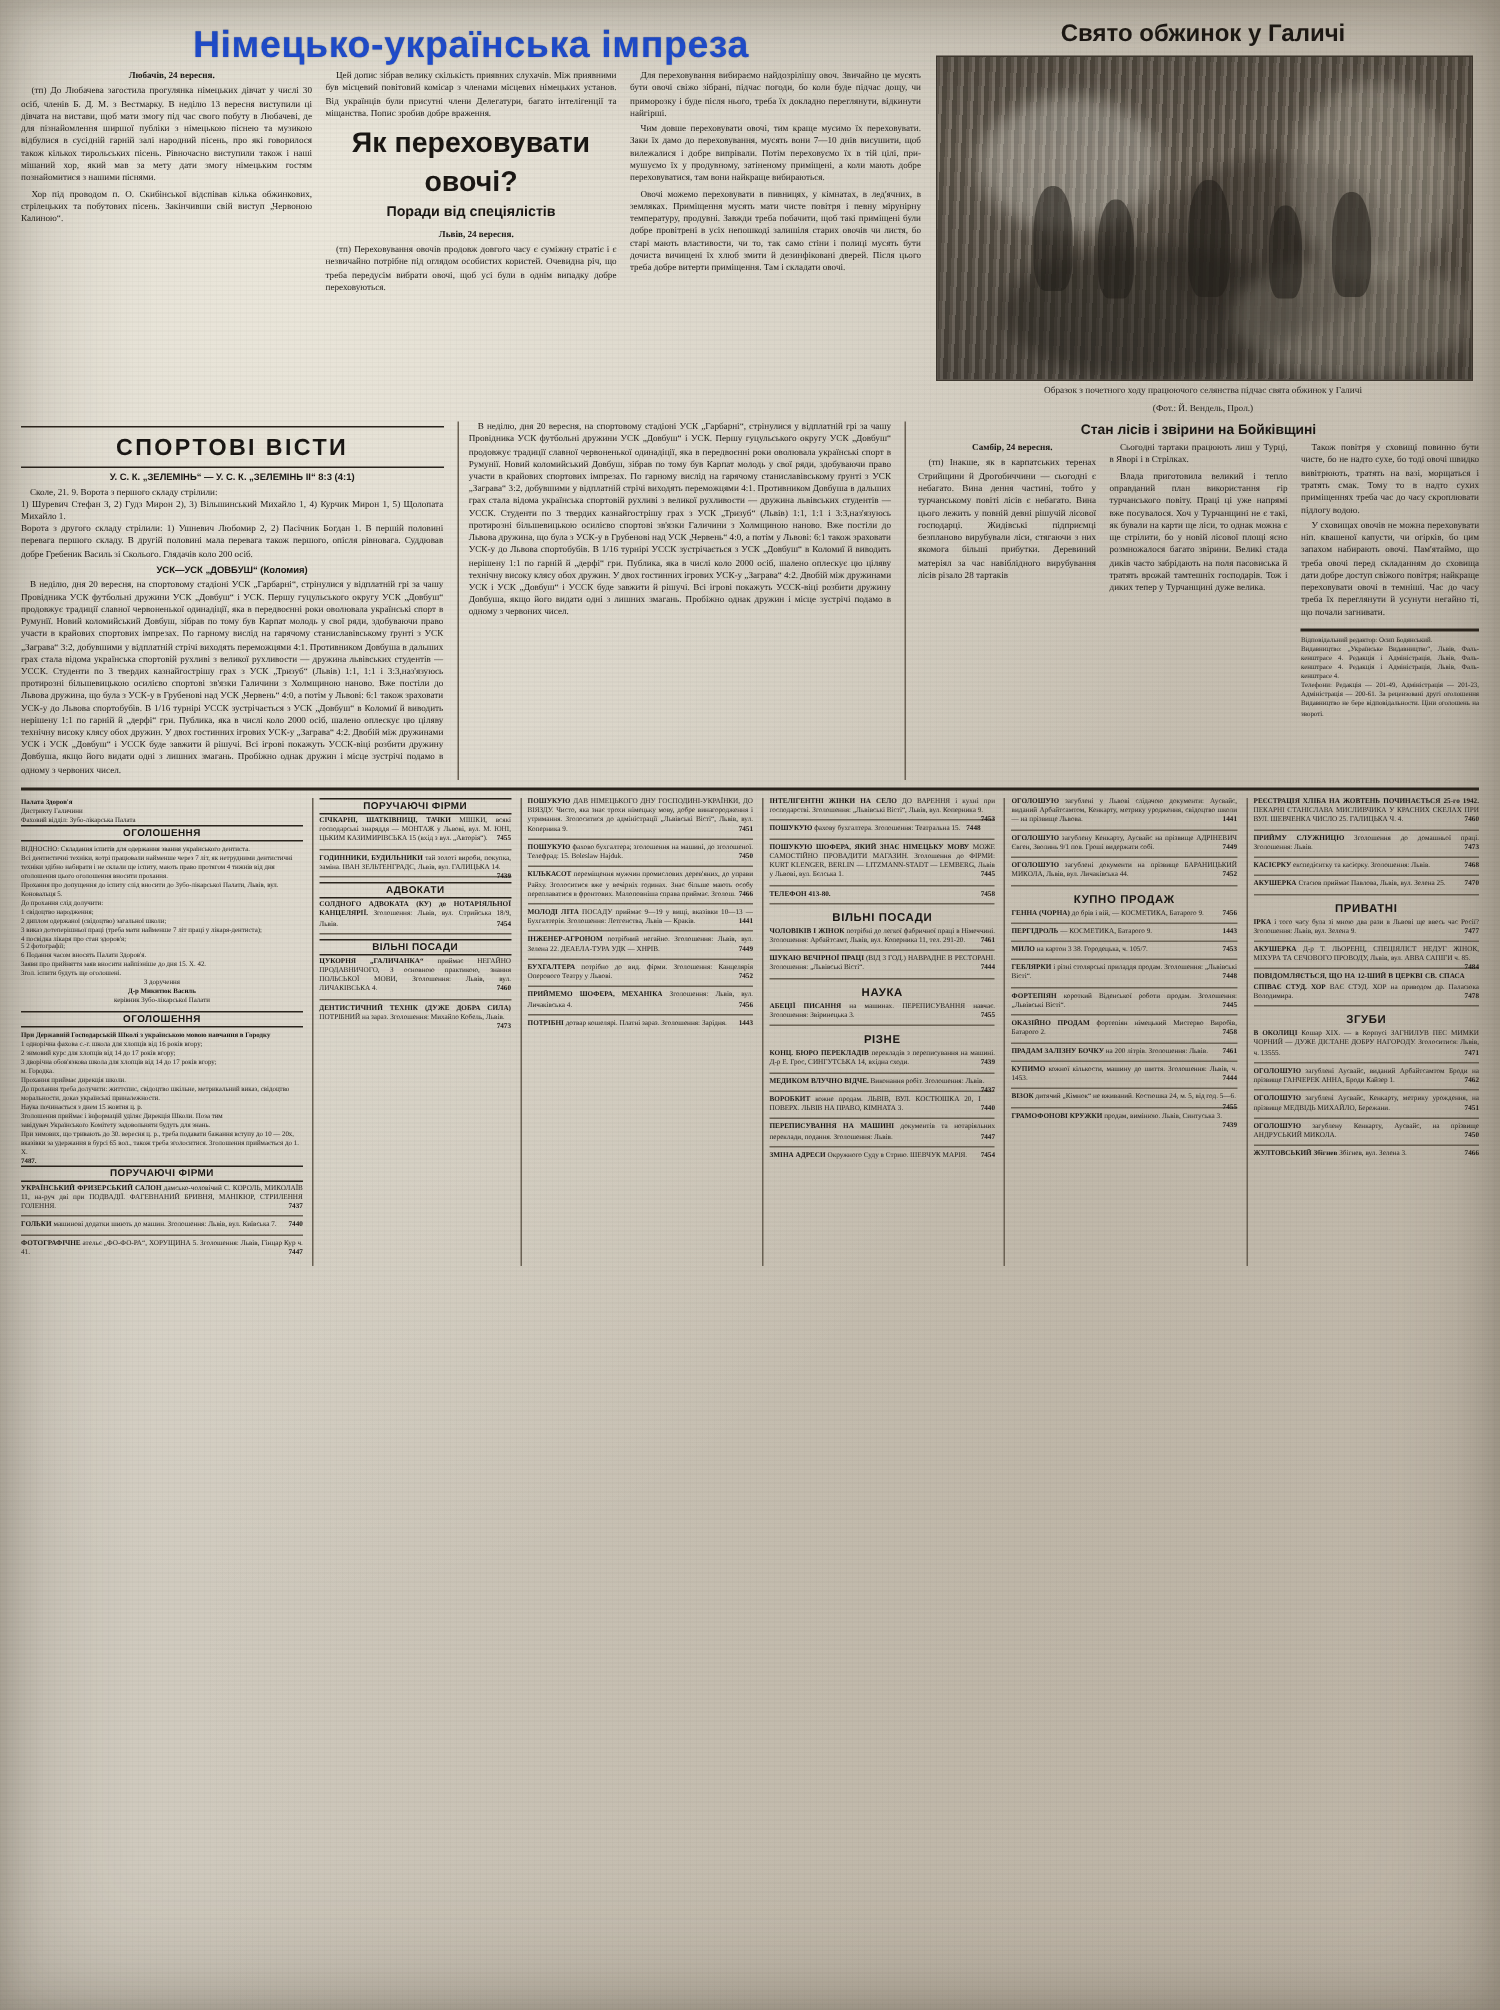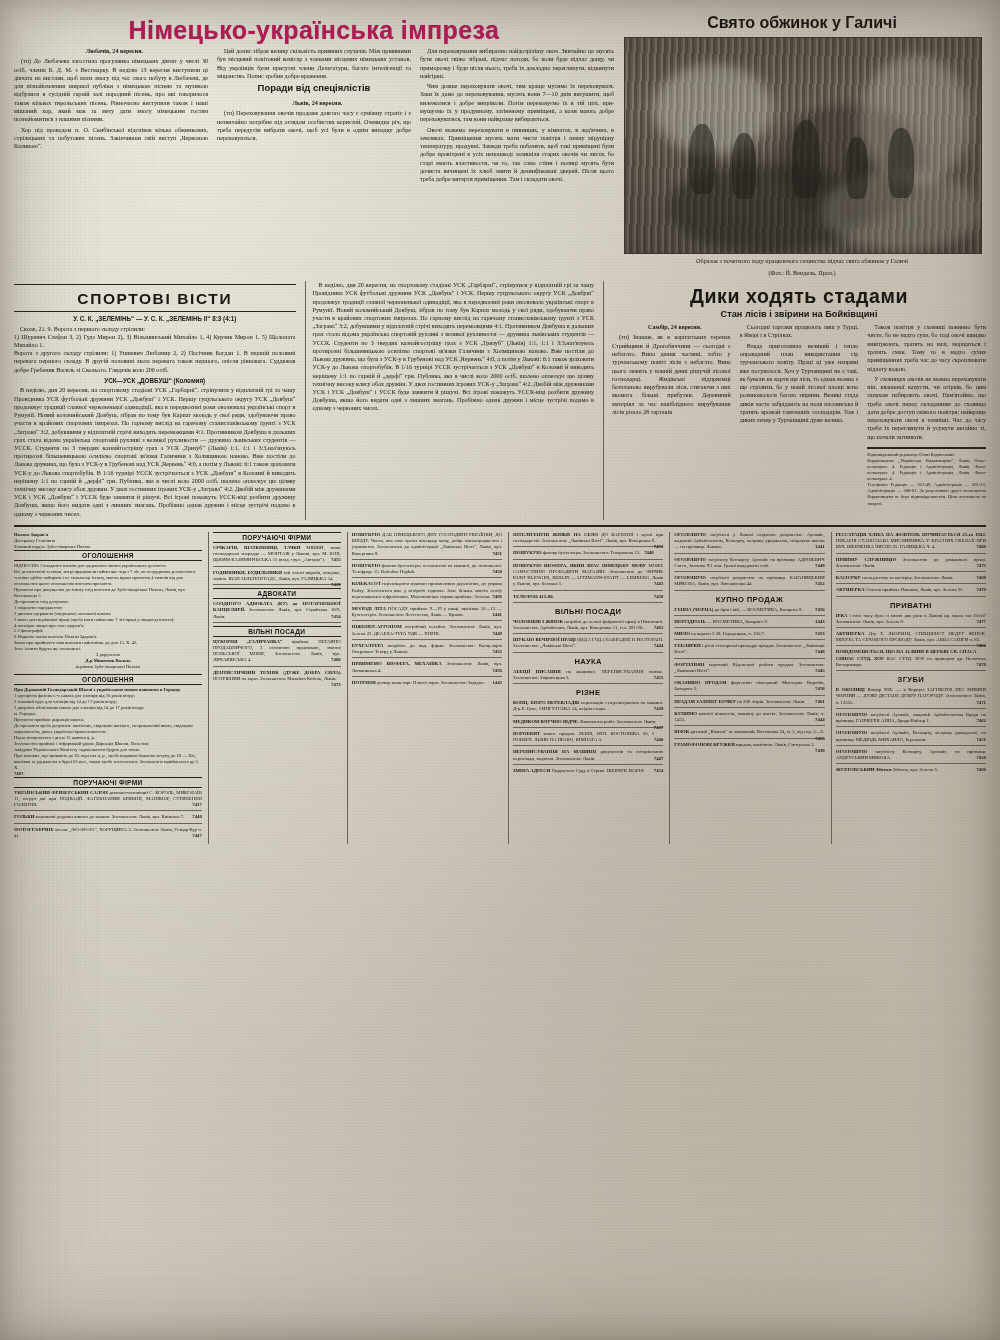--- a/index.html
+++ b/index.html
@@ -44,21 +44,21 @@
   .top{ display:flex; gap:10px; }
   .top-left{ width:600px; }
   .top-right{ width:356px; }
 
   .masthead{
     font-family:"Liberation Sans", sans-serif;
     font-weight:bold;
     font-size:25px;
     letter-spacing:.4px;
     text-align:center;
-    color:#be185d;
+    color:#1d4ed8;
     margin:6px 0 2px;
     text-shadow:0 0 1px rgba(0,0,0,.35);
   }
   .subhead{
     font-family:"Liberation Sans", sans-serif;
     font-weight:bold;
     font-size:9.6px;
     text-align:center;
     margin-bottom:5px;
   }
@@ -170,20 +170,21 @@
 
       <div class="cols3">
         <div class="col-body">
           <p class="ctr hl">Любачів, 24 вересня.</p>
           <p>(тп) До Любачева загостила про­гулянка німецьких дівчат у числі 30 осіб, членів Б. Д. М. з Вест­марку. В неділю 13 вересня висту­пили ці дівчата на вистави, щоб мати змогу під час свого побуту в Любачеві, де для пізнайомлення ширшої публіки з німецькою піс­нею та музикою відбулися в су­сідній гарній залі народний пісень, про які говорилося також кількох тирольських пісень. Рівночасно виступили також і наші мішаний хор, який мав за мету дати змогу німецьким гостям познайомитися з нашими піснями.</p>
           <p>Хор під проводом п. О. Скибін­ської відспівав кілька обжинкових, стрілецьких та побутових пісень. За­кінчивши свій виступ „Червоною Калиною“.</p>
         </div>
         <div class="col-body">
           <p>Цей допис зібрав велику скіль­кість приявних слухачів. Між приявними був місцевий повітовий комісар з членами місцевих німе­цьких установ. Від українців були присутні члени Делегатури, багато інтелігенції та міщанства. Попис зробив добре враження.</p>
 
+          <div class="art-title">Як переховувати овочі?</div>
           <div class="art-sub">Поради від спеціялістів</div>
 
           <p class="ctr hl">Львів, 24 вересня.</p>
           <p>(тп) Переховування овочів про­довж довгого часу є суміжну стра­тіє і є незвичайно потрібне під оглядом особистих користей. Очевидна річ, що треба передусім вибрати овочі, щоб усі були в однім випад­ку добре переховуються.</p>
         </div>
         <div class="col-body">
           <p>Для переховування вибираємо найдозрілішу овоч. Звичайно це мусять бути овочі свіжо зібра­ні, підчас погоди, бо коли буде підчас дощу, чи приморозку і бу­де після нього, треба їх докладно переглянути, відкинути найгірші.</p>
           <p>Чим довше переховувати овочі, тим краще мусимо їх переховувати. Заки їх дамо до переховування, мусять вони 7—10 днів висушити, щоб вилежалися і добре випрівали. Потім переховуємо їх в тій цілі, при­мушуємо їх у продувному, затіненому приміщені, а коли мають добре переховуватися, там вони найкраще вибираються.</p>
           <p>Овочі можемо переховувати в пивницях, у кімнатах, в лед'ячних, в земляках. Приміщення мусять мати чисте повітря і певну міру­нірну температуру, продувні. Завжди треба побачити, щоб такі приміщені були добре провітрені в усіх непошкоді залишіля старих овочів чи листя, бо старі мають властивости, чи то, так само стіни і полиці мусять бути дочиста вичищені їх хлюб змити й дезинфіковані дверей. Після цього треба добре витерти приміщення. Там і скла­дати овочі.</p>
         </div>
@@ -227,21 +228,20 @@
       </div>
     </div>
 
     <div class="mid-b colrule" style="padding-left:7px;">
       <div class="sports-item">
         <p>В неділю, дня 20 вересня, на спортовому стадіоні УСК „Гарбар­ні“, стрінулися у відплатній грі за чашу Провідника УСК футбольні дружини УСК „Довбуш“ і УСК. Першу гуцульського округу УСК „Довбуш“ продовжує традиції славної червоненької одинаді­ції, яка в передвоєнні роки ово­лювала українські спорт в Ру­мунії. Новий коломийський Дов­буш, зібрав по тому був Карпат мо­лодь у свої ряди, здобуваючи право участи в крайових спор­тових імпрезах. По гарному ви­слід на гарячому станиславівсько­му ґрунті з УСК „Заграва“ 3:2, добувшими у відплатній стрічі ви­ходять переможцями 4:1. Противни­ком Довбуша в дальших грах ста­ла відома українська спортовій ру­хливі з великої рухливости — дружина львівських студентів — УССК. Студенти по 3 твердих каз­найгострішу грах з УСК „Тризуб“ (Львів) 1:1, 1:1 і 3:3,наз'язуюсь протирозні більшевицькою оси­лієво спортові зв'язки Галичини з Холмщиною наново. Вже пості­ли до Львова дружина, що була з УСК-у в Грубенові над УСК „Червень“ 4:0, а потім у Львові: 6:1 також зраховати УСК-у до Львова спортобубів. В 1/16 турнірі УССК зустрічається з УСК „Довбуш“ в Коломиї й виводить нерішену 1:1 по гарній й „дерфі“ гри. Публика, яка в числі коло 2000 осіб, шалено оплескує цю ціляву техніч­ну високу клясу обох дружин. У двох гостинних ігрових УСК-у „Заграва“ 4:2. Двобій між дружи­нами УСК і УСК „Довбуш“ і УССК бу­де завжити й рішучі. Всі ігрові по­кажуть УССК-віці розбити дру­жину Довбуша, якщо його ви­дати одні з лишних змагань. Про­біжно однак дружин і місце зустрічі подамо в одному з червоних чисел.</p>
       </div>
     </div>
 
     <div class="mid-c colrule" style="padding-left:8px;">
-      <div class="sect-title-lg">Дики ходять стадами</div>
       <div class="sect-sub">Стан лісів і звірини на Бойківщині</div>
       <div class="cols3">
         <div class="col-body">
           <p class="ctr hl">Самбір, 24 вересня.</p>
           <p>(тп) Інакше, як в карпатських те­ренах Стрийщини й Дрогобиччи­ни — сьогодні є небагато. Вина дення частині, тобто у турчансько­му повіті лісів є небагато. Вина цього лежить у повній дев­ні рішучій лісової господарці. Жи­дівські підприємці безпланово ви­рубували ліси, стягаючи з них яко­мога більші прибутки. Дереви­ний матеріял за час навіблідного ви­рубування лісів різало 28 тарта­ків</p>
         </div>
         <div class="col-body">
           <p>Сьогодні тартаки працюють лиш у Турці, в Яворі і в Стрі­лках.</p>
           <p>Влада приготовила великий і тепло оправданий план викорис­тання гір турчанського повіту. Праці ці уже напрямі вже посувалося. Хоч у Турчанщині не є такі, як бували на карти ще ліси, то однак мож­на є ще стрілити, бо у новій лі­сової площі ясно розмножалося багато звіри­ни. Великі стада диків часто забрі­дають на поля пасовиська й тра­тять врожай тамтешніх госпо­дарів. Тож і диких тепер у Тур­чанщині дуже велика.</p>
         </div>

